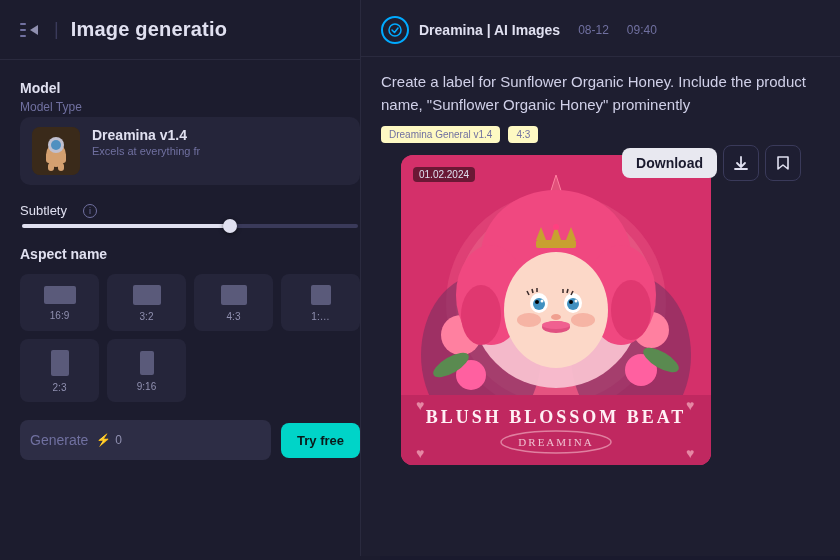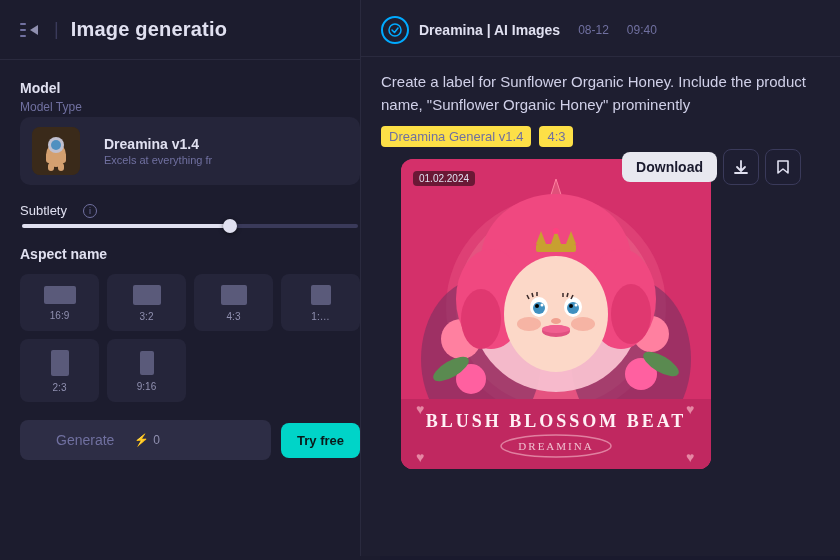--- a/index.html
+++ b/index.html
@@ -62,22 +62,22 @@
     }
 
     .section-sublabel {
       color: #7070a0;
       font-size: 12px;
       margin-bottom: 3px;
     }
 
     .model-card {
       display: flex;
-      align-items: center;
-      gap: 24px;
+      align-items: flex-start;
+      gap: 12px;
       background: #25253a;
       border-radius: 10px;
       padding: 10px 12px;
       margin-bottom: 18px;
     }
 
     .model-thumb {
       width: 48px;
       height: 48px;
       border-radius: 8px;
@@ -218,24 +218,24 @@
       margin-top: 8px;
     }
 
     .generate-btn {
       flex: 1;
       background: #2d2d45;
       border: none;
       border-radius: 8px;
       color: #7070a0;
       font-size: 14px;
-      padding: 12px 36px;
-      display: flex;
-      align-items: center;
-      gap: 20px;
+      padding: 12px 10px;
+      display: flex;
+      align-items: center;
+      gap: 8px;
       cursor: default;
       text-align: center;
     }
 
     .generate-badge {
       display: flex;
       align-items: center;
       gap: 4px;
       color: #9090b0;
       font-size: 12px;
@@ -315,22 +315,22 @@
     }
 
     .notif-tags {
       display: flex;
       gap: 8px;
       margin-bottom: 12px;
     }
 
     .notif-tag {
       color: #7070a0;
-      font-size: 13px;
-      background: #fde047;
+      font-size: 10px;
+      background: #fef9c3;
       padding: 3px 8px;
       border-radius: 4px;
     }
 
     .image-container {
       position: relative;
       margin: 0 20px;
       border-radius: 12px;
       overflow: hidden;
       width: 310px;

